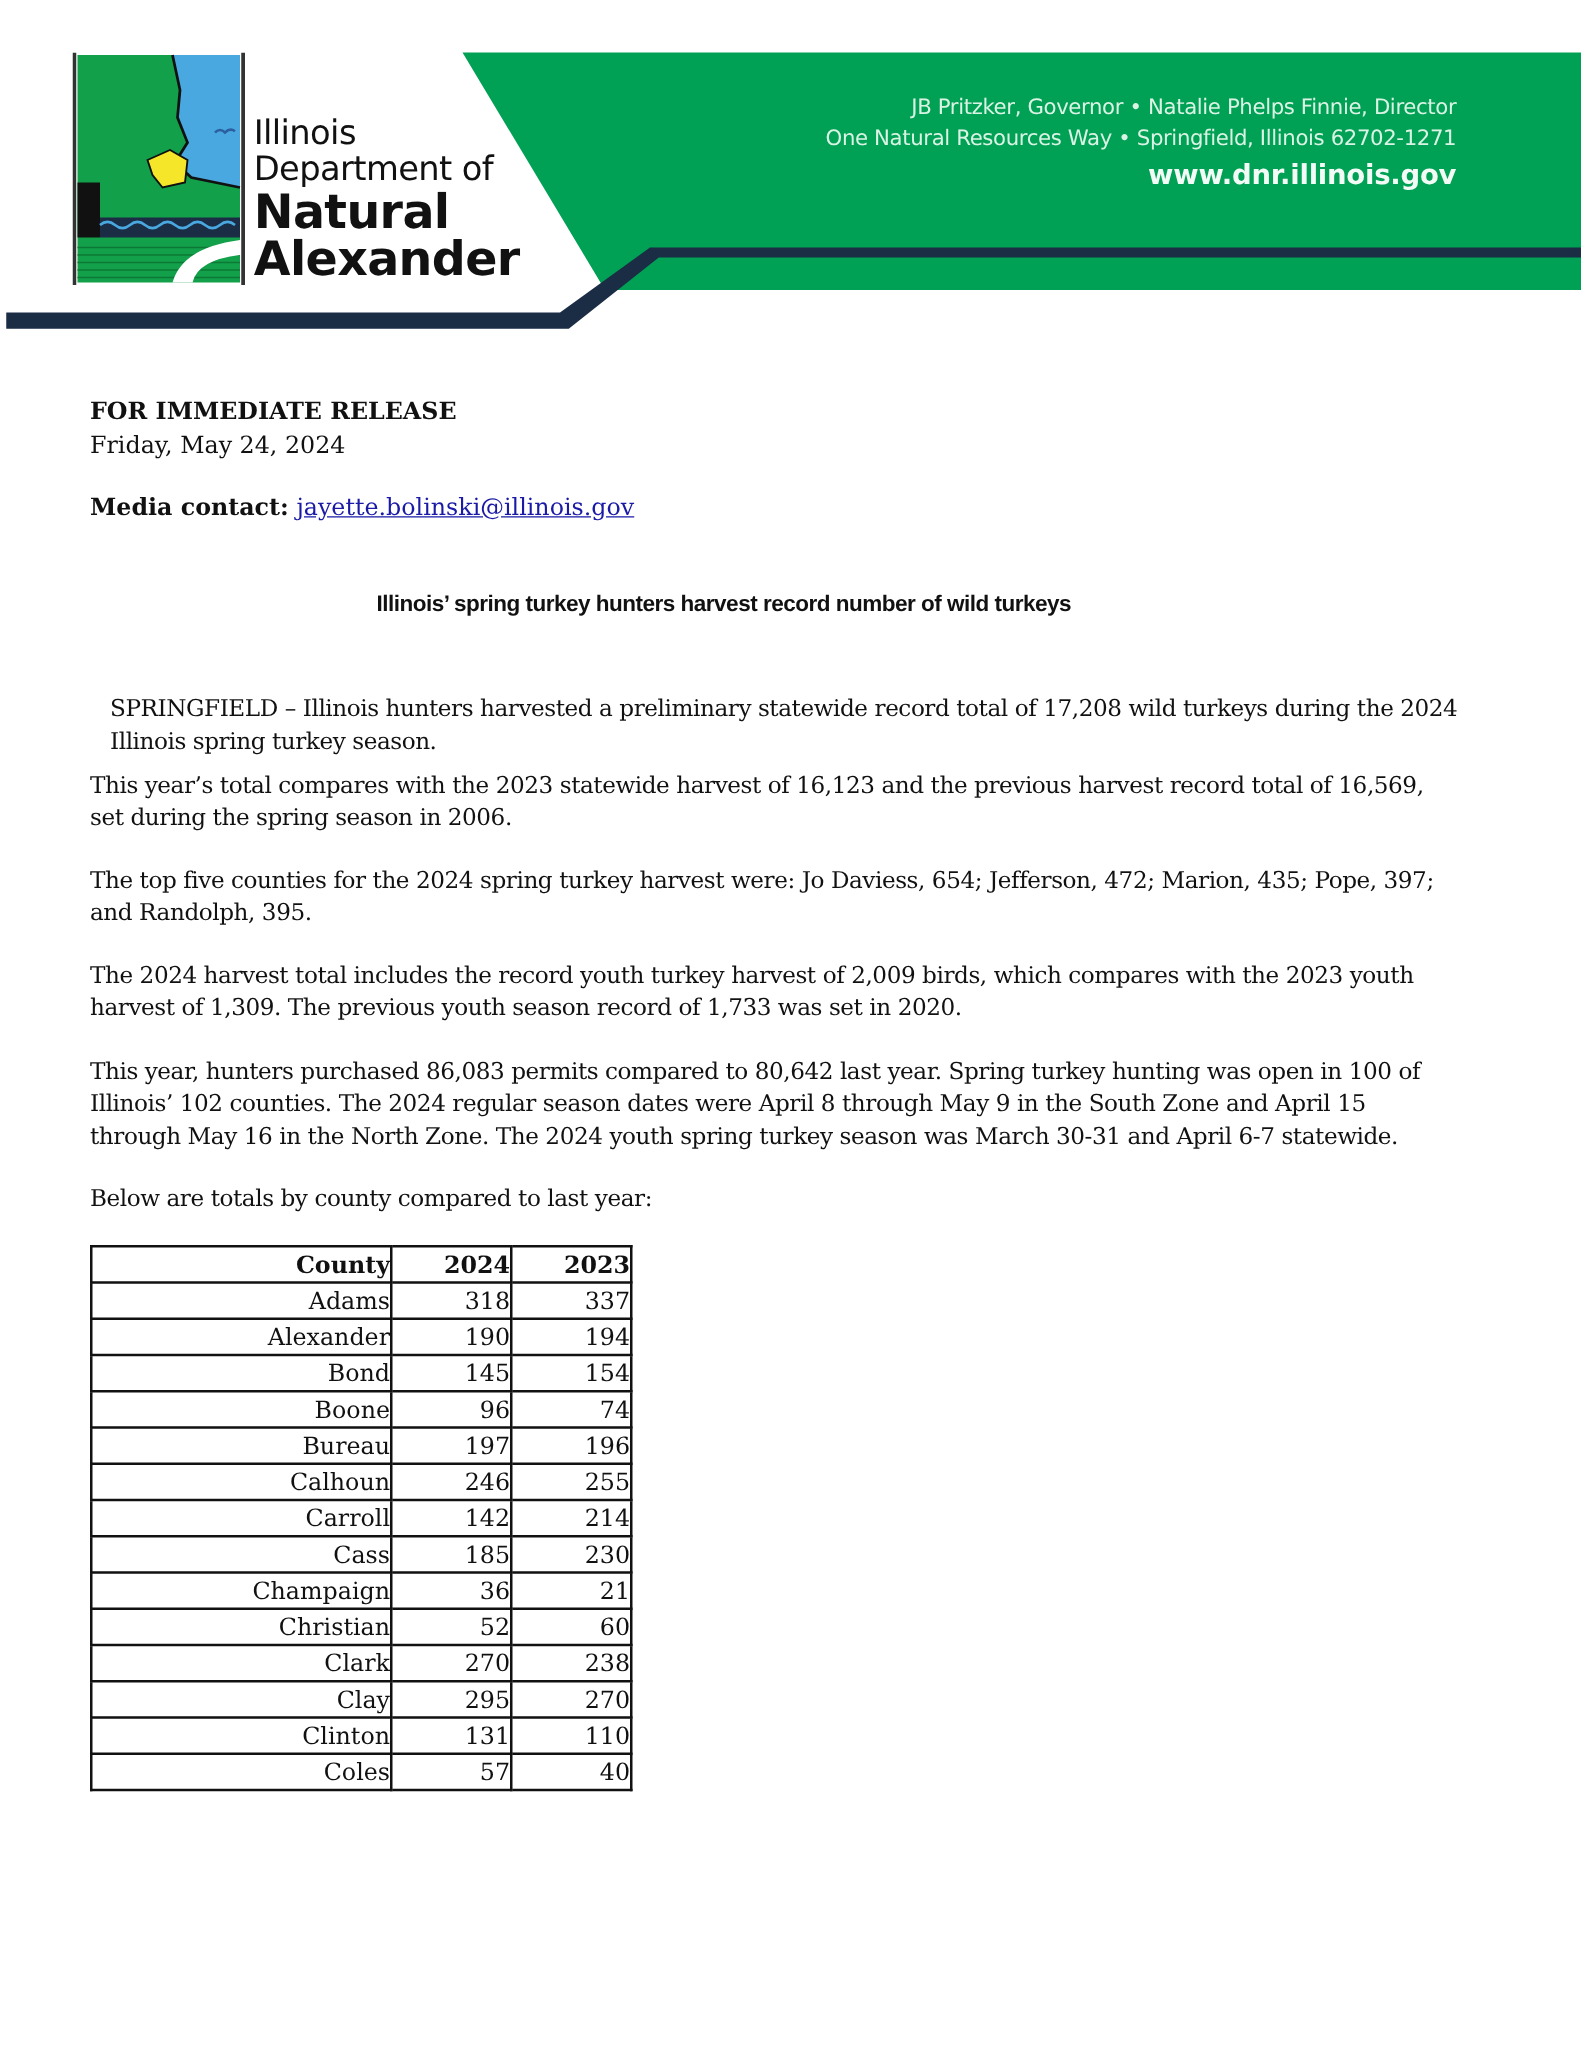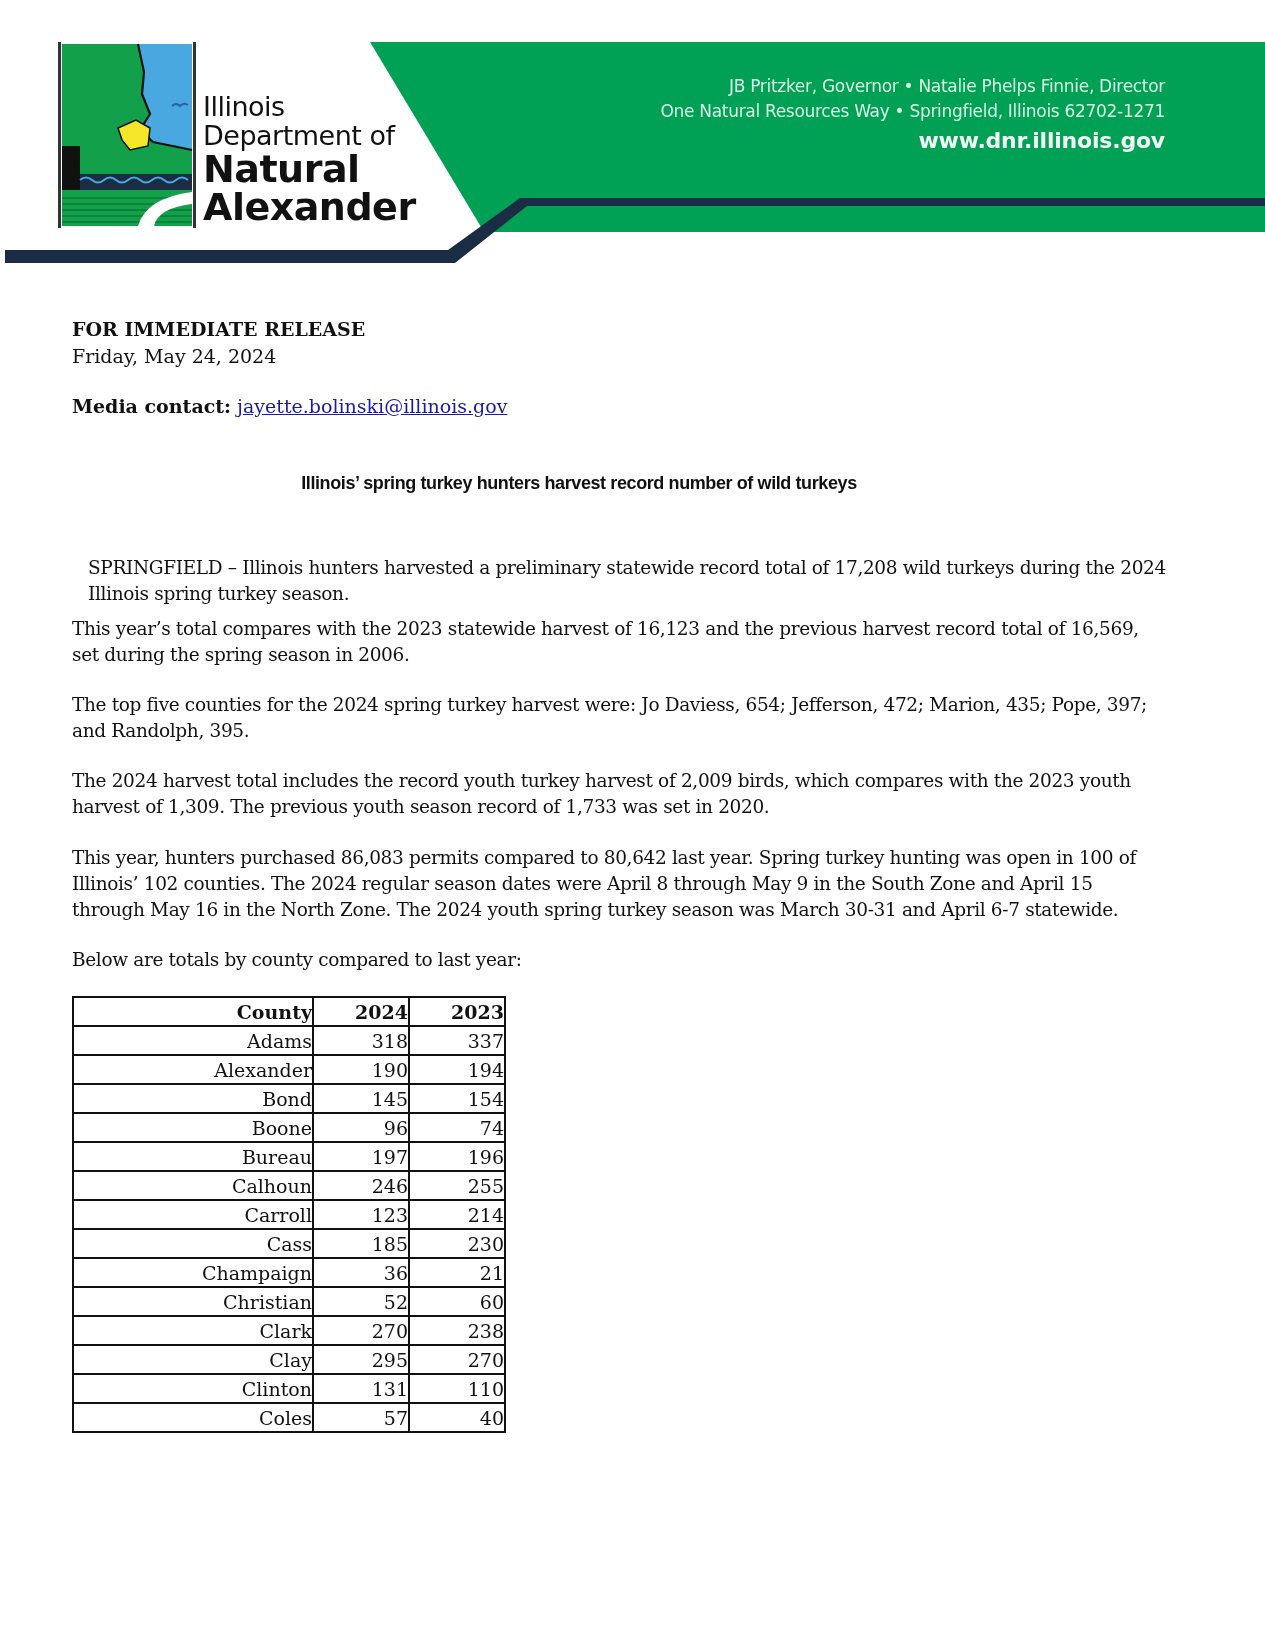--- a/index.html
+++ b/index.html
@@ -159,21 +159,21 @@
         <td class="c1">197</td>
         <td class="c2">196</td>
       </tr>
       <tr>
         <td class="c0">Calhoun</td>
         <td class="c1">246</td>
         <td class="c2">255</td>
       </tr>
       <tr>
         <td class="c0">Carroll</td>
-        <td class="c1">123</td>
+        <td class="c1">142</td>
         <td class="c2">214</td>
       </tr>
       <tr>
         <td class="c0">Cass</td>
         <td class="c1">185</td>
         <td class="c2">230</td>
       </tr>
       <tr>
         <td class="c0">Champaign</td>
         <td class="c1">36</td>

